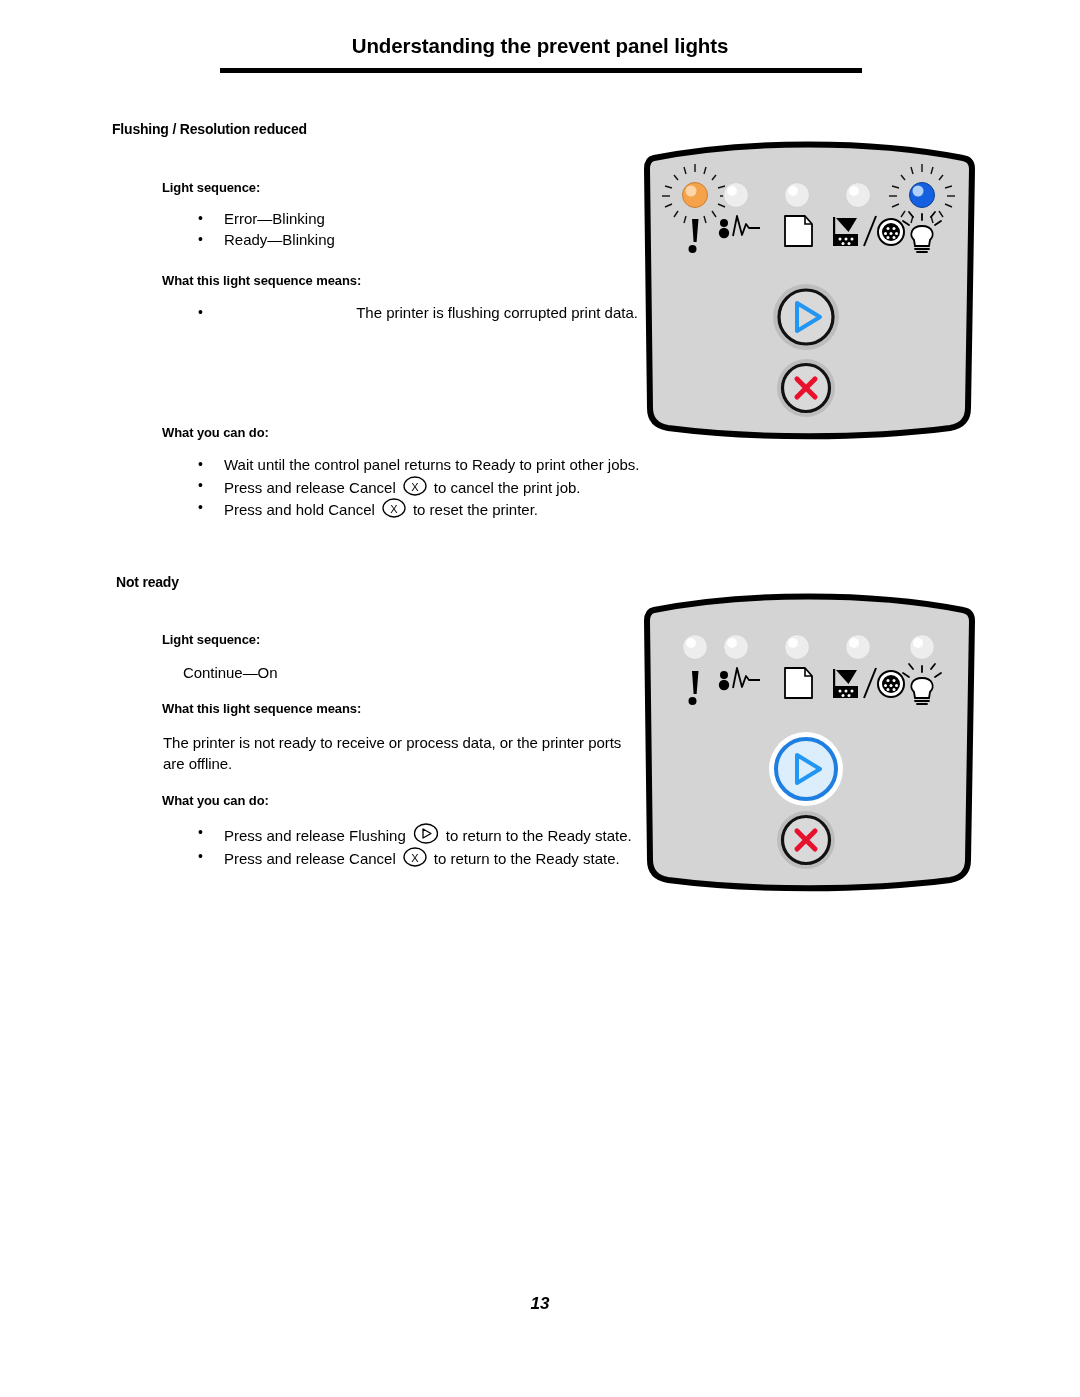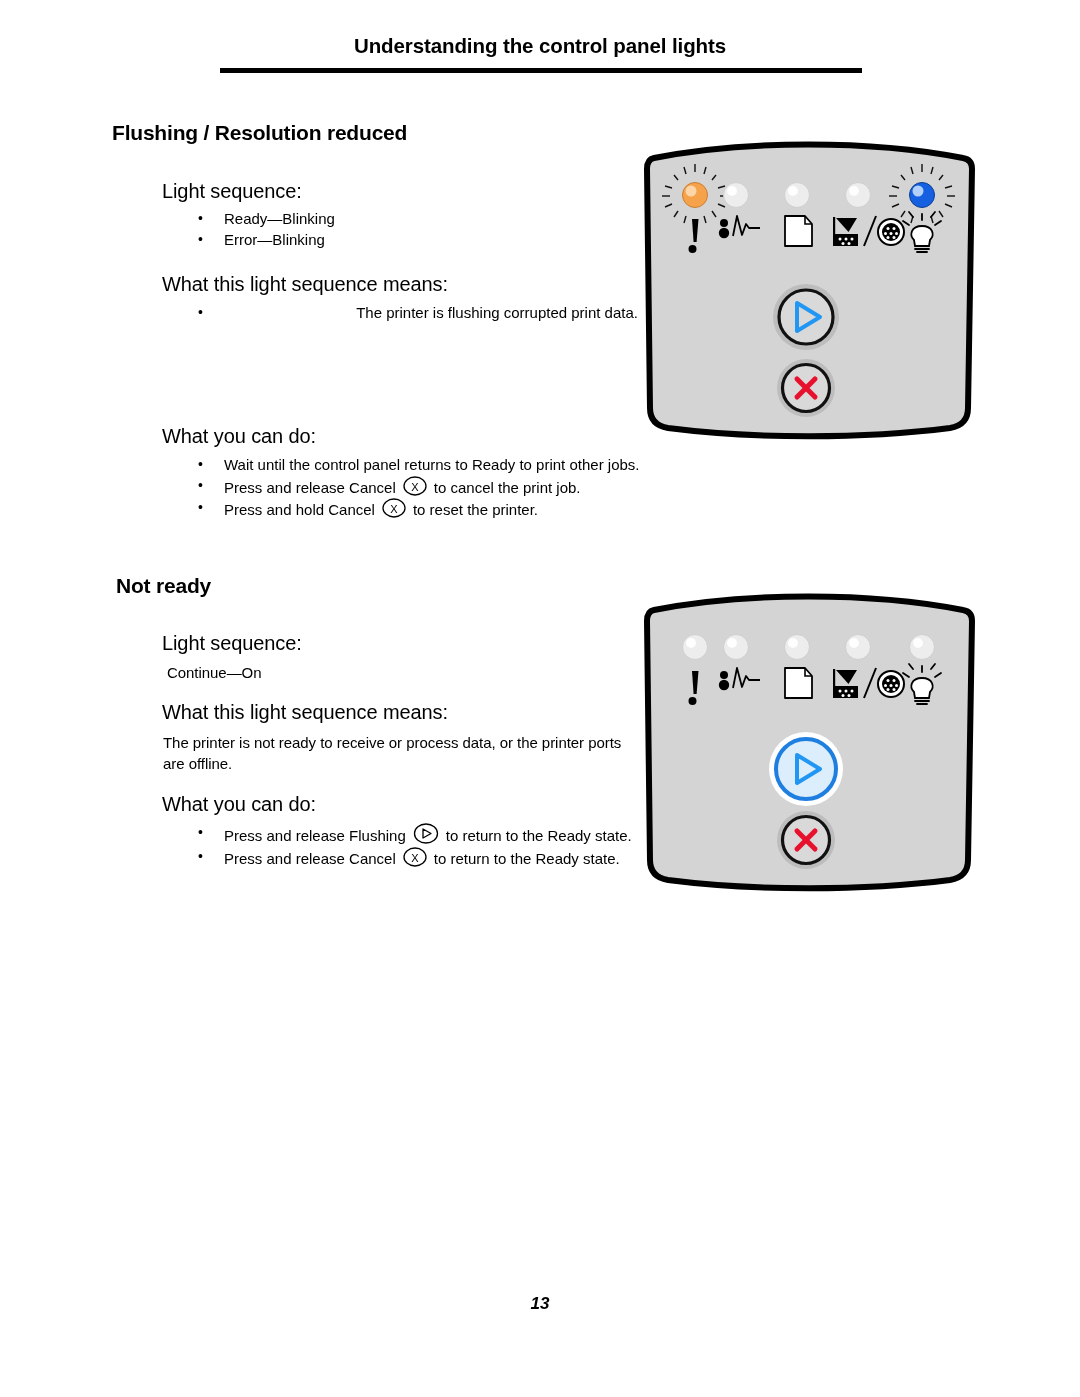--- a/index.html
+++ b/index.html
@@ -35,32 +35,32 @@
     left: 220px;
     top: 68px;
     width: 642px;
     height: 5px;
     background: #000000;
   }
 
   
   .sec-title {
     position: absolute;
-    font-size: 21px;
+    font-size: 14px;
     font-weight: bold;
     letter-spacing: -0.2px;
   }
   #sec1-title { left: 112px; top: 121px; }
   #sec2-title { left: 116px; top: 574px; }
 
   
   .subhead {
     position: absolute;
-    font-size: 20px;
-    font-weight: normal;
+    font-size: 13px;
+    font-weight: bold;
     letter-spacing: -0.1px;
   }
   .body-text {
     position: absolute;
     font-size: 15px;
     line-height: 20.5px;
     letter-spacing: -0.05px;
   }
   .bullet-list {
     position: absolute;
@@ -108,30 +108,30 @@
     font-size: 17px;
     font-weight: bold;
     font-style: italic;
   }
 </style>
 </head>
 <body>
 
 <div class="page">
 
-  <div class="running-head">Understanding the control panel lights</div>
+  <div class="running-head">Understanding the prevent panel lights</div>
   <div class="head-rule"></div>
 
   <div class="sec-title" id="sec1-title">Flushing / Resolution reduced</div>
 
   <div class="subhead" style="left:162px; top:180px;">Light sequence:</div>
 
   <ul class="bullet-list" style="left:190px; top:209px; width:420px;">
+    <li><span>Error—Blinking</span></li>
     <li><span>Ready—Blinking</span></li>
-    <li><span>Error—Blinking</span></li>
   </ul>
 
   <div class="subhead" style="left:162px; top:273px;">What this light sequence means:</div>
 
   <ul class="bullet-list" style="left:190px; top:303px; width:448px;text-align:right;">
     <li><span>The printer is flushing corrupted print data.</span></li>
   </ul>
 
   <div class="subhead" style="left:162px; top:425px;">What you can do:</div>
 
@@ -284,21 +284,21 @@
           <line x1="179" y1="243" x2="161" y2="261"></line>
         </g>
       </g>
     </svg>
   </div>
 
   <div class="sec-title" id="sec2-title">Not ready</div>
 
   <div class="subhead" style="left:162px; top:632px;">Light sequence:</div>
 
-  <div class="body-text" style="left:167px; top:663px; width:420px;">Continue—On</div>
+  <div class="body-text" style="left:183px; top:663px; width:420px;">Continue—On</div>
 
   <div class="subhead" style="left:162px; top:701px;">What this light sequence means:</div>
 
   <div class="body-text" style="left:163px; top:733px; width:462px;">The printer is not ready to receive or process data, or the printer ports are offline.</div>
 
   <div class="subhead" style="left:162px; top:793px;">What you can do:</div>
 
   <ul class="bullet-list" style="left:190px; top:823px; width:455px;">
     <li>
       <span>Press and release </span><span class="nb">Flushing</span><span class="inline-key"><svg width="28" height="21" viewBox="0 0 28 21">

